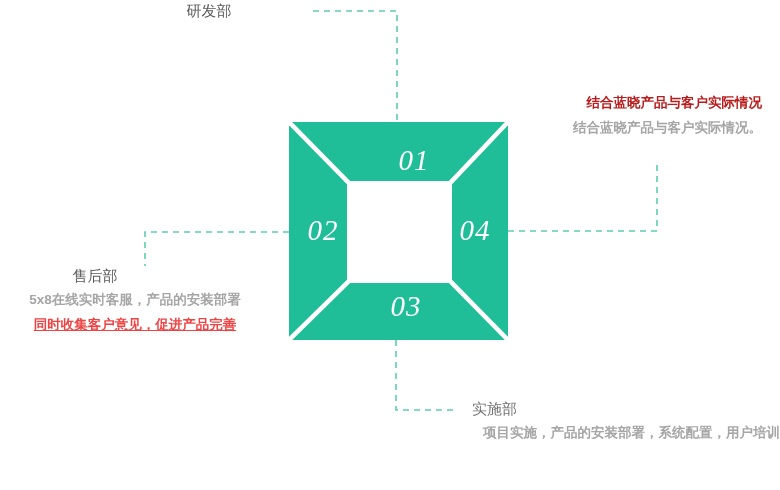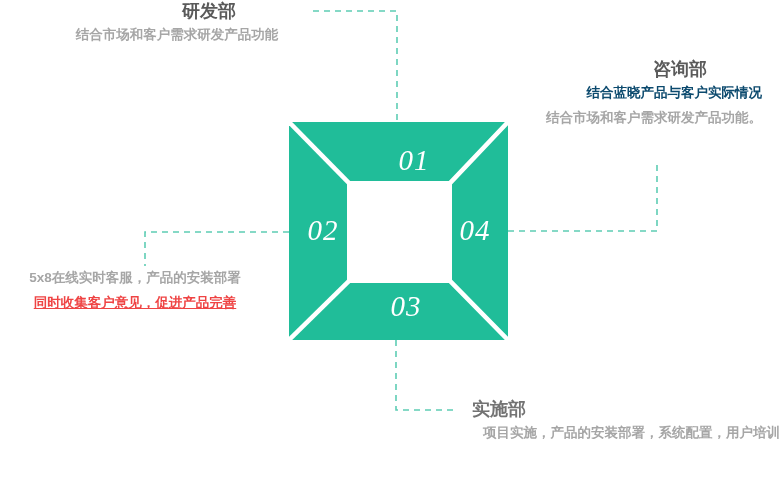--- a/index.html
+++ b/index.html
@@ -60,22 +60,22 @@
   }
   #num-01 { left: 0; top: 24px; width: 250px; text-align: center; }
   #num-03 { left: 0; top: 170px; width: 234px; text-align: center; }
   #num-02 { left: 8px; top: 94px; width: 52px; text-align: center; }
   #num-04 { left: 160px; top: 94px; width: 52px; text-align: center; font-style: italic; }
 
   
   .block { position: absolute; }
   .block-title {
     color: #5a5a5a;
-    font-size: 18px;
-    font-weight: bold;
+    font-size: 15px;
+    font-weight: normal;
     line-height: 22px;
     white-space: nowrap;
   }
   .block-desc {
     color: #a6a6a6;
     font-size: 13.5px;
     font-weight: bold;
     line-height: 25px;
     white-space: nowrap;
   }
@@ -140,30 +140,29 @@
     </svg>
 
     <div class="seg-number" id="num-01" style="color: rgb(255, 255, 255);">01</div>
     <div class="seg-number" id="num-02" style="color: rgb(255, 255, 255); font-style: italic;">02</div>
     <div class="seg-number" id="num-03" style="color: rgb(255, 255, 255);">03</div>
     <div class="seg-number" id="num-04" style="color: rgb(255, 255, 255);">04</div>
   </div>
 
   <div class="block" id="block-rd">
     <div class="block-title" style="color: rgb(90, 90, 90);">研发部</div>
-    <div class="block-desc" style="color: rgb(166, 166, 166);">结合市场和客户需求研发产品功能</div>
   </div>
 
   <div class="block" id="block-consult">
-    <div class="block-title" style="color: rgb(90, 90, 90);">咨询部</div>
-    <div class="block-desc" style="color: #0c4a6e;">结合蓝晓产品与客户实际情况</div>
-    <div class="block-desc" style="color: rgb(166, 166, 166);">结合市场和客户需求研发产品功能。</div>
+    <div class="block-desc" style="color: #b91c1c; margin-top: 32px;">结合蓝晓产品与客户实际情况</div>
+    <div class="block-desc" style="color: rgb(166, 166, 166);">结合蓝晓产品与客户实际情况。</div>
   </div>
 
   <div class="block" id="block-after">
+    <div class="block-title" style="color: rgb(90, 90, 90);">售后部</div>
     <div class="block-desc" style="color: rgb(166, 166, 166);">5x8在线实时客服，产品的安装部署</div>
     <div class="block-desc" style="color: #ef4444; text-decoration: underline;">同时收集客户意见，促进产品完善</div>
   </div>
 
   <div class="block" id="block-impl">
     <div class="block-title" style="color: #737373;">实施部</div>
     <div class="block-desc" style="color: rgb(166, 166, 166);">项目实施，产品的安装部署，系统配置，用户培训</div>
   </div>
 
 </div>

